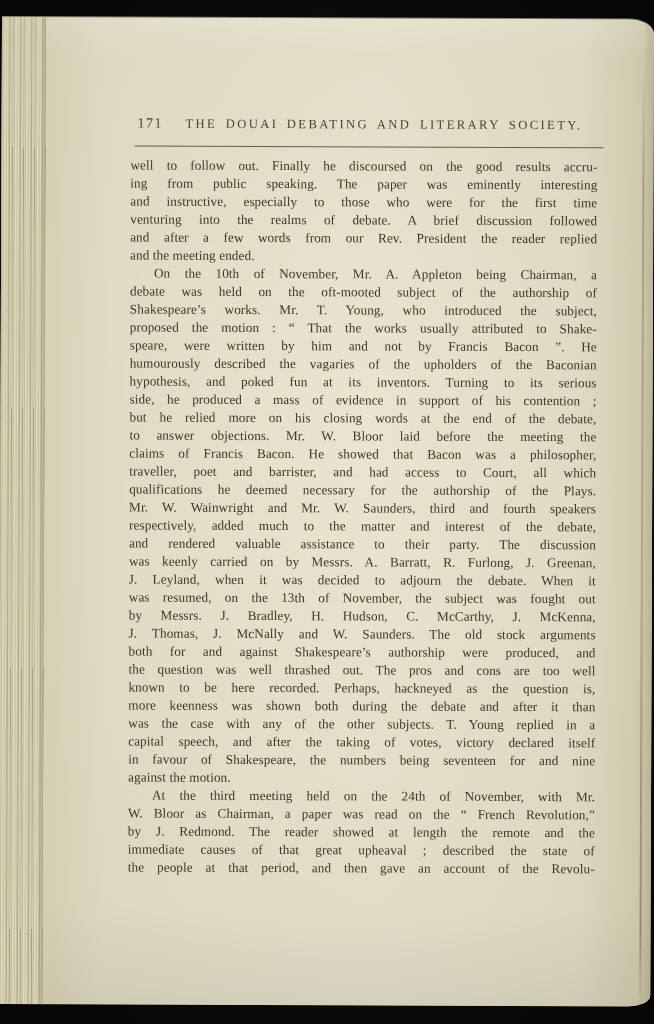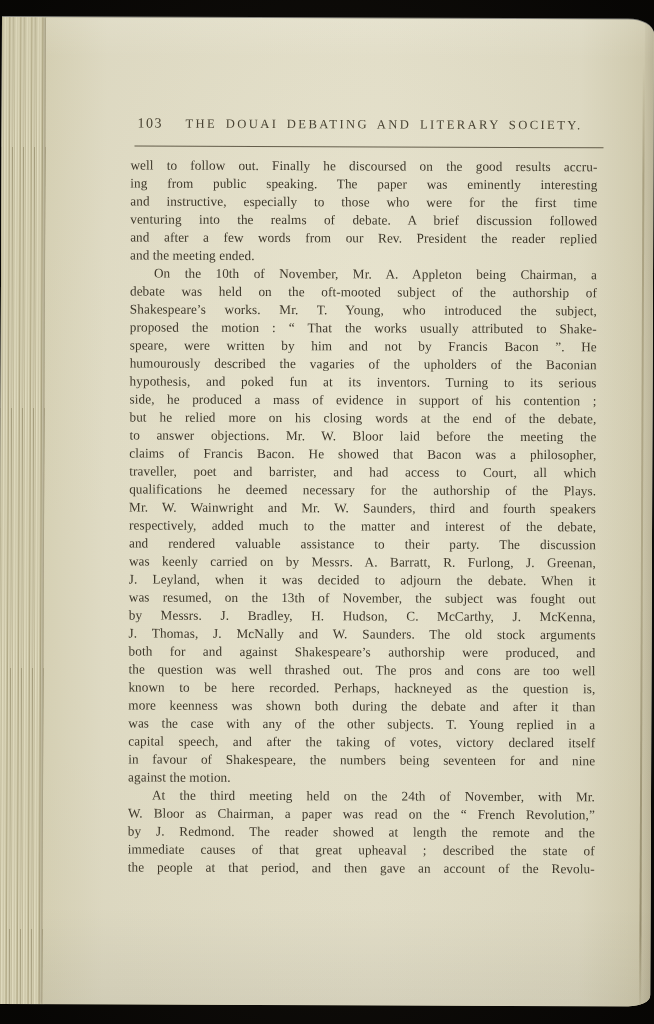--- a/index.html
+++ b/index.html
@@ -146,21 +146,21 @@
 <div class="page">
   <div class="edge-stack"></div>
   <div class="sheet">
     <div class="sheet-vignette"></div>
     <div class="crease"></div>
     <div class="right-gutter"></div>
   </div>
 
   <div class="content">
     <div class="running-header">
-      <span class="page-number">103</span>
+      <span class="page-number">171</span>
       <span class="header-title">THE DOUAI DEBATING AND LITERARY SOCIETY.</span>
     </div>
     <div class="header-rule"></div>
     <div class="body-text">
         <div class="line">well to follow out. Finally he discoursed on the good results accru-</div>
         <div class="line">ing from public speaking. The paper was eminently interesting</div>
         <div class="line">and instructive, especially to those who were for the first time</div>
         <div class="line">venturing into the realms of debate. A brief discussion followed</div>
         <div class="line">and after a few words from our Rev. President the reader replied</div>
         <div class="line last">and the meeting ended.</div>

